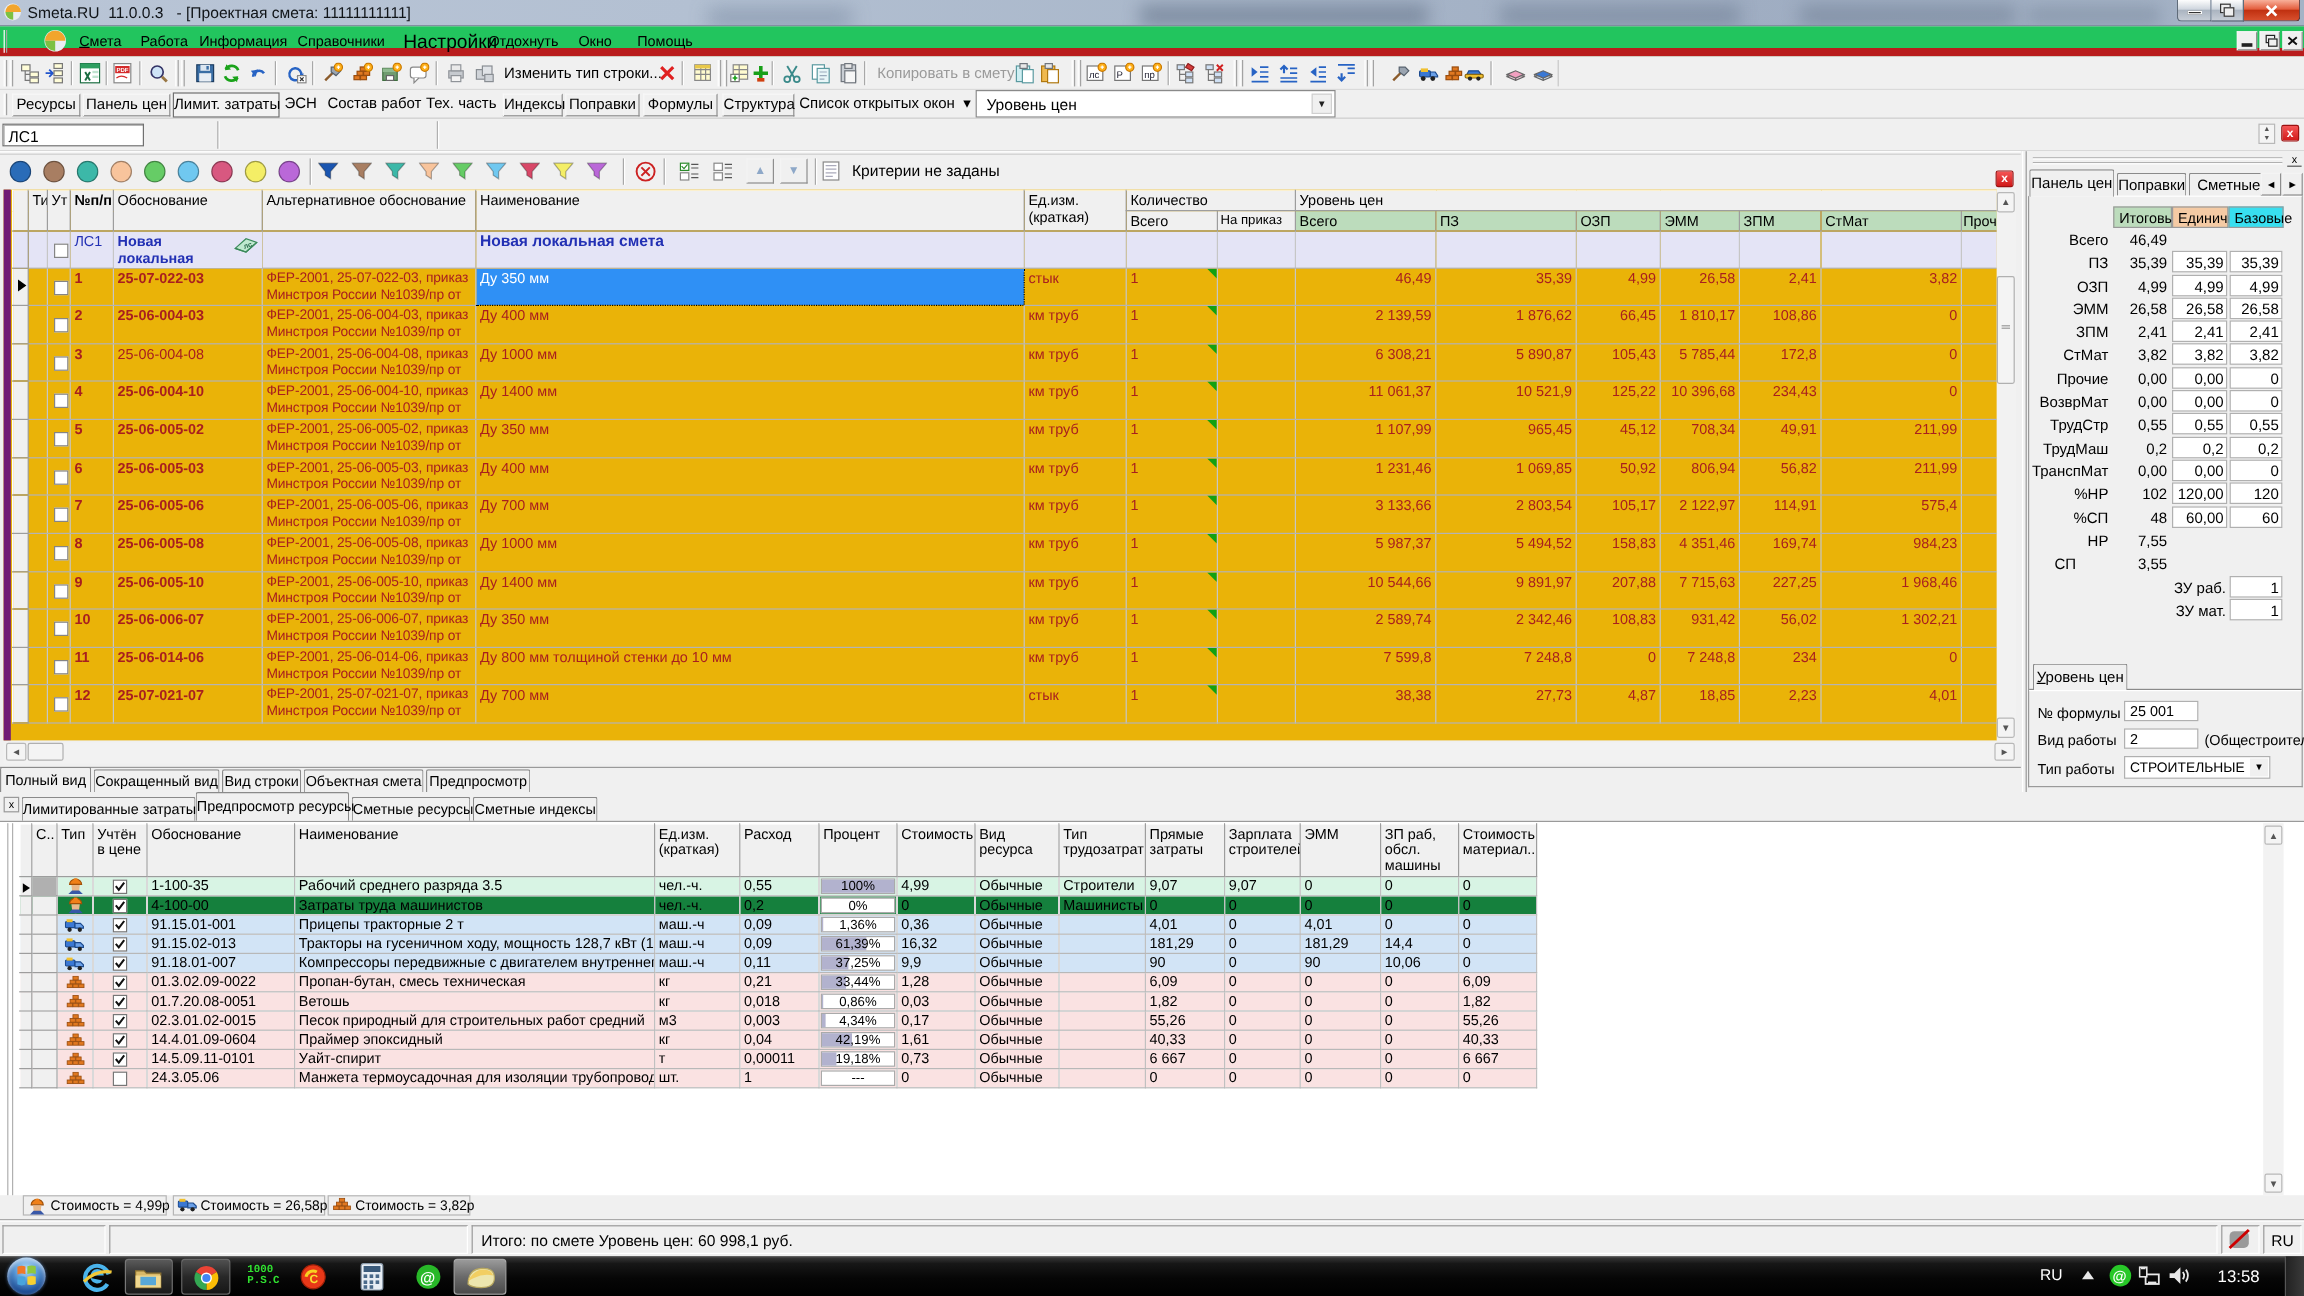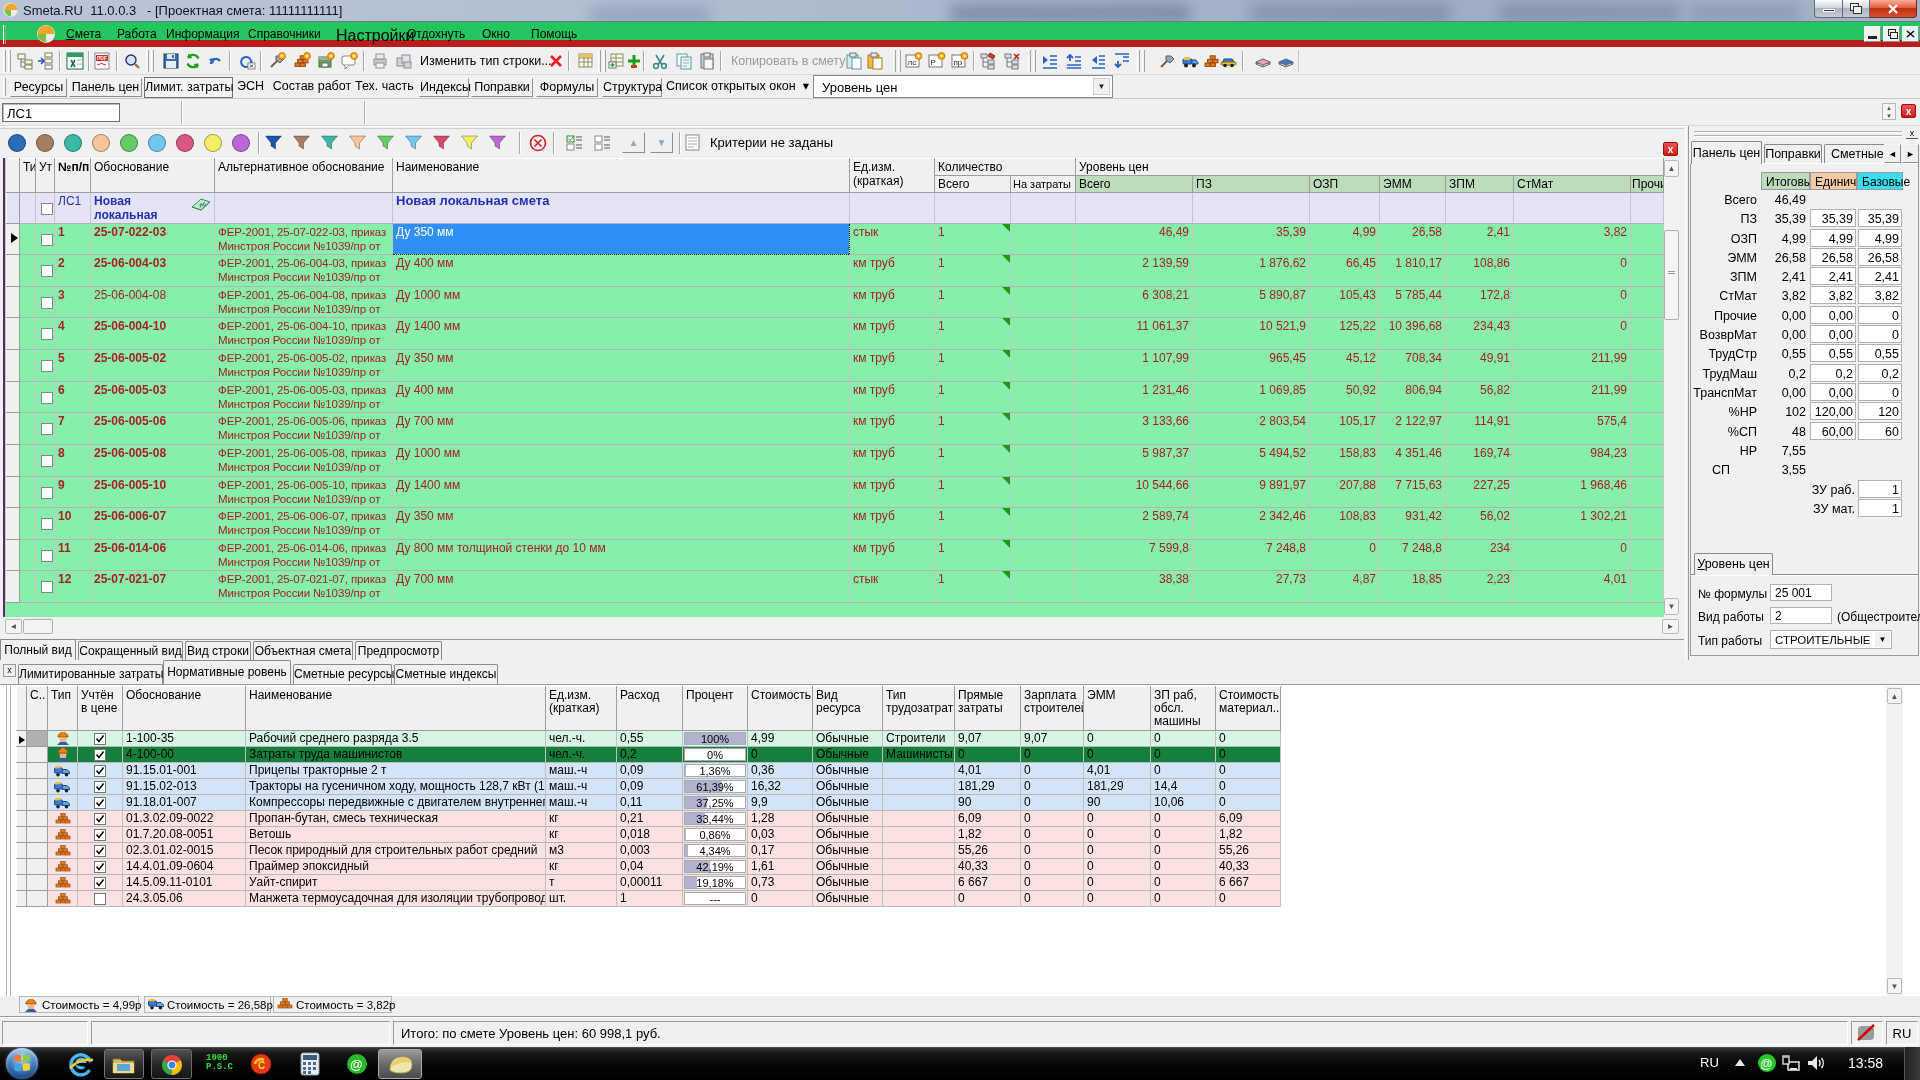--- a/index.html
+++ b/index.html
@@ -436,21 +436,21 @@
     <div class="abs btn3d" style="left:622px;top:6px;width:23px;height:21px;text-align:center;color:#8ea8c8;font-size:10px;line-height:20px">▲</div>
     <div class="abs btn3d" style="left:650px;top:6px;width:23px;height:21px;text-align:center;color:#8ea8c8;font-size:10px;line-height:20px">▼</div>
     <div class="vsep" style="left:679px;top:6px;height:22px"></div>
     <div class="abs" style="left:685px;top:8px;width:16px;height:18px"><svg width="16" height="18">
         <rect x="1" y="1" width="13" height="15" fill="#fff" stroke="#888"></rect>
         <path d="M3 4 h9 M3 7 h9 M3 10 h9 M3 13 h6" stroke="#aab"></path>
       </svg></div>
     <div class="abs" style="left:710px;top:9px;font-size:13px">Критерии не заданы</div>
     <div class="abs redx" style="left:1663px;top:16px;width:15px;height:14px;font-size:10px;font-weight:bold;line-height:13px">x</div>
   </div>
-<div class="abs" id="maintable" style="left:3px;top:158px;width:1661px;height:459px;background:#86efac;border-left:2px solid #701a75;overflow:hidden">
+<div class="abs" id="maintable" style="left:3px;top:158px;width:1661px;height:459px;background:#eab308;border-left:6px solid #701a75;overflow:hidden">
     <table id="mt">
       <colgroup>
         <col style="width:13px">
         <col style="width:16px">
         <col style="width:19px">
         <col style="width:36px">
         <col style="width:124px">
         <col style="width:178px">
         <col style="width:457px">
         <col style="width:85px">
@@ -472,21 +472,21 @@
           <th rowspan="2" style="font-weight:bold">№п/п</th>
           <th rowspan="2">Обоснование</th>
           <th rowspan="2">Альтернативное обоснование</th>
           <th rowspan="2">Наименование</th>
           <th rowspan="2">Ед.изм.<br>(краткая)</th>
           <th colspan="2">Количество</th>
           <th colspan="7">Уровень цен</th>
         </tr>
         <tr style="height:15px">
           <th>Всего</th>
-          <th style="font-size:11px;padding:2px 1px 1px 2px">На затраты</th>
+          <th style="font-size:11px;padding:2px 1px 1px 2px">На приказ</th>
           <th class="gr">Всего</th>
           <th class="gr">ПЗ</th>
           <th class="gr">ОЗП</th>
           <th class="gr">ЭММ</th>
           <th class="gr">ЗПМ</th>
           <th class="gr">СтМат</th>
           <th class="gr" style="padding:1px 1px">Прочи</th>
         </tr>
         <tr class="lav" style="height:31px">
           <td class="mk"></td>
@@ -895,21 +895,21 @@
     <div class="abs" style="left:85px;top:458px;width:62px;height:17px;background:#fff;border:1px solid #b0b0b0;font-size:12px;padding:1px 0 0 4px">25 001</div>
     <div class="abs" style="left:13px;top:484px;font-size:12px">Вид работы</div>
     <div class="abs" style="left:85px;top:481px;width:62px;height:17px;background:#fff;border:1px solid #b0b0b0;font-size:12px;padding:1px 0 0 4px">2</div>
     <div class="abs" style="left:152px;top:484px;font-size:12px;width:83px;overflow:hidden;white-space:nowrap">(Общестроител</div>
     <div class="abs" style="left:13px;top:508px;font-size:12px">Тип работы</div>
     <div class="abs" style="left:85px;top:504px;width:122px;height:19px;background:#fff;border:1px solid #b0b0b0;font-size:11.5px;padding:3px 0 0 4px">СТРОИТЕЛЬНЫЕ<div style="position:absolute;right:1px;top:1px;width:15px;height:15px;background:#f0f0f0;text-align:center;font-size:8px;line-height:15px">▼</div></div>
   </div>
 <div class="abs" id="bpanel" style="left:0;top:660px;width:1920px;height:356px;background:#f0f0f0">
     <div class="abs" style="left:3px;top:4px;width:13px;height:13px;border:1px solid #9a9a9a;background:#f0f0f0;font-size:9px;line-height:11px;text-align:center">x</div>
     <div class="abs" style="left:18px;top:4px;width:145px;height:20px;background:#f0f0f0;border:1px solid #8a8a8a;border-bottom:0;border-radius:2px 2px 0 0;font-size:12px;text-align:center;line-height:19px;white-space:nowrap">Лимитированные затраты</div>
-    <div class="abs" style="left:163px;top:0;width:128px;height:24px;background:#f0f0f0;border:1px solid #8a8a8a;border-bottom:0;border-radius:2px 2px 0 0;font-size:12px;text-align:center;line-height:23px;z-index:2;white-space:nowrap">Нормативные ровень</div>
+    <div class="abs" style="left:163px;top:0;width:128px;height:24px;background:#f0f0f0;border:1px solid #8a8a8a;border-bottom:0;border-radius:2px 2px 0 0;font-size:12px;text-align:center;line-height:23px;z-index:2;white-space:nowrap">Предпросмотр ресурсы</div>
     <div class="abs" style="left:293px;top:4px;width:99px;height:20px;background:#f0f0f0;border:1px solid #8a8a8a;border-bottom:0;border-radius:2px 2px 0 0;font-size:12px;text-align:center;line-height:19px;white-space:nowrap">Сметные ресурсы</div>
     <div class="abs" style="left:394px;top:4px;width:104px;height:20px;background:#f0f0f0;border:1px solid #8a8a8a;border-bottom:0;border-radius:2px 2px 0 0;font-size:12px;text-align:center;line-height:19px;white-space:nowrap">Сметные индексы</div>
     <div class="abs" style="left:0;top:24px;width:1920px;height:1px;background:#9a9a9a"></div>
     <div class="abs" style="left:0;top:25px;width:1920px;height:311px;background:#fff;border-top:1px solid #fff"></div>
     <div class="abs" style="left:6px;top:26px;width:2px;height:310px;border-left:1px solid #b0b0b0;border-right:1px solid #fff"></div>
     <div class="abs" style="left:10px;top:26px;width:2px;height:310px;border-left:1px solid #b0b0b0;border-right:1px solid #fff"></div>
     <div class="abs" style="left:1886px;top:26px;width:17px;height:310px;background:#f2f2f2"></div>
     <div class="sbtn" style="left:1887px;top:28px;width:15px;height:16px;font-size:8px;line-height:15px">▲</div>
     <div class="sbtn" style="left:1887px;top:318px;width:15px;height:16px;font-size:8px;line-height:15px">▼</div>
     <table id="bt">

